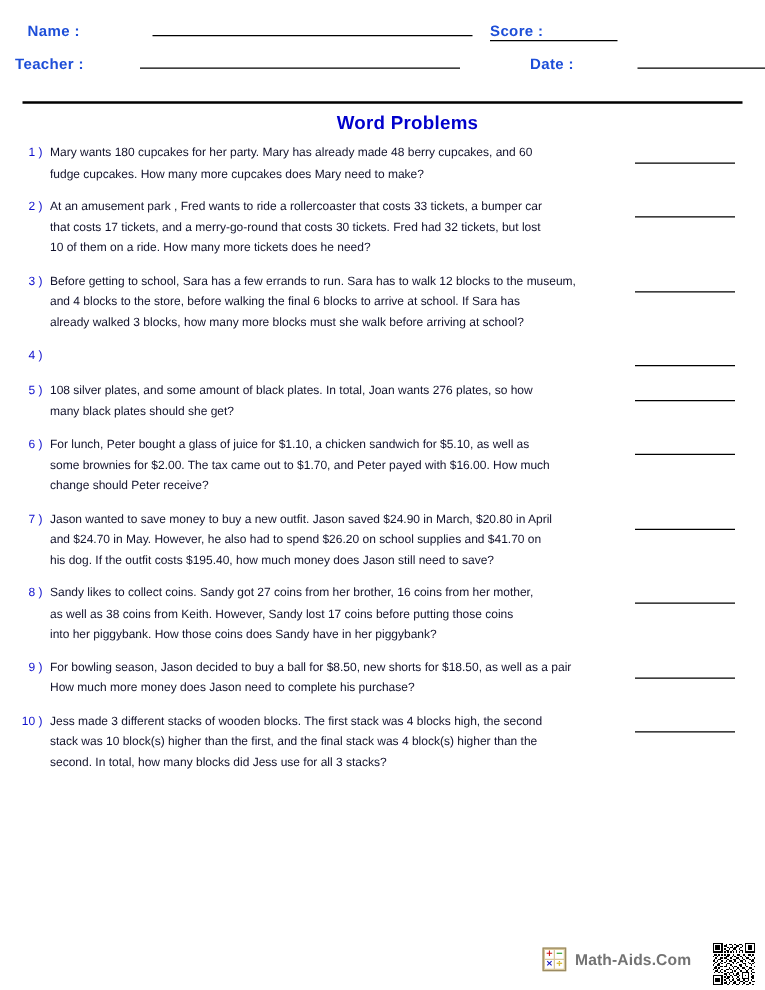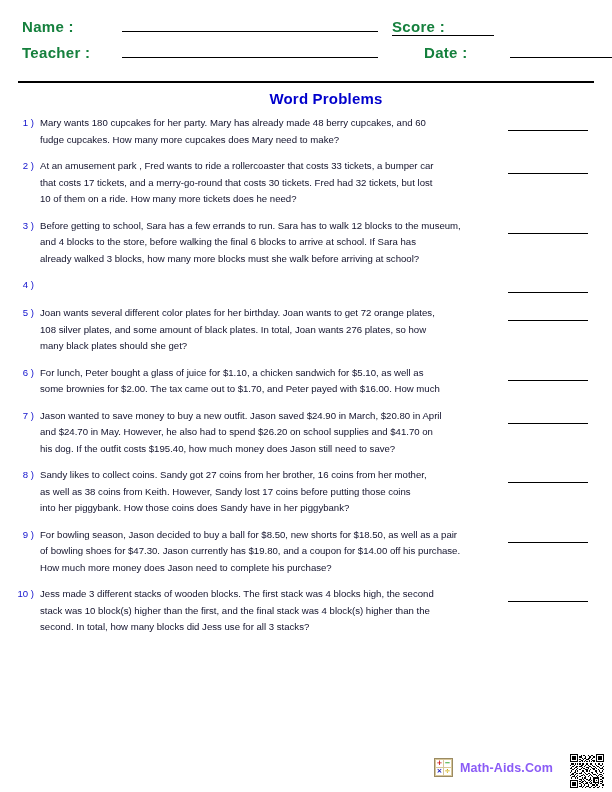--- a/index.html
+++ b/index.html
@@ -23,33 +23,33 @@
     top: 0;
     width: 612px;
     height: 82px;
   }
   .hdr-row {
     position: absolute;
     display: flex;
     align-items: baseline;
   }
   .hdr-label {
-    font-size: 15px;
+    font-size: 12px;
     font-weight: bold;
-    color: #15803d;
+    color: #1d4ed8;
     white-space: nowrap;
     letter-spacing: 0.3px;
   }
   .hdr-rule {
     border-bottom: 1.4px solid #000000;
     height: 0;
   }
 
   #row-name   { left: 22px;  top: 18px; }
-  #row-teach  { left: 22px;  top: 44px; }
+  #row-teach  { left: 12px;  top: 44px; }
   #row-score  { left: 392px; top: 18px; flex-direction: column; }
   #row-date   { left: 392px; top: 44px; margin-left: 32px; }
 
   .lbl-w-left  { width: 100px; display: inline-block; }
   .lbl-w-right { width: 86px;  display: inline-block; }
 
   .rule-long  { width: 256px; }
   .rule-short { width: 102px; }
 
   .header-sep {
@@ -131,21 +131,21 @@
     position: absolute;
     left: 434px;
     top: 6px;
     display: flex;
     align-items: center;
     gap: 7px;
   }
   .brand-name {
     font-size: 12.5px;
     font-weight: bold;
-    color: #8b5cf6;
+    color: #737373;
     letter-spacing: 0.1px;
   }
 
   
   .logo {
     width: 19px;
     height: 19px;
     background: #d8c79a;
     border: 1px solid #9a8a62;
     display: grid;
@@ -237,31 +237,31 @@
     </div>
     <div class="problem">
       <div class="prob-num">4 )</div>
       <div class="prob-body">
       </div>
       <div class="answer-rule"></div>
     </div>
     <div class="problem">
       <div class="prob-num">5 )</div>
       <div class="prob-body">
-        <span class="prob-line">Joan wants several different color plates for her birthday. Joan wants to get 72 orange plates,</span>
         <span class="prob-line">108 silver plates, and some amount of black plates. In total, Joan wants 276 plates, so how</span>
         <span class="prob-line">many black plates should she get?</span>
       </div>
       <div class="answer-rule"></div>
     </div>
     <div class="problem">
       <div class="prob-num">6 )</div>
       <div class="prob-body">
         <span class="prob-line">For lunch, Peter bought a glass of juice for $1.10, a chicken sandwich for $5.10, as well as</span>
         <span class="prob-line">some brownies for $2.00. The tax came out to $1.70, and Peter payed with $16.00. How much</span>
+        <span class="prob-line">change should Peter receive?</span>
       </div>
       <div class="answer-rule"></div>
     </div>
     <div class="problem">
       <div class="prob-num">7 )</div>
       <div class="prob-body">
         <span class="prob-line">Jason wanted to save money to buy a new outfit. Jason saved $24.90 in March, $20.80 in April</span>
         <span class="prob-line">and $24.70 in May. However, he also had to spend $26.20 on school supplies and $41.70 on</span>
         <span class="prob-line">his dog. If the outfit costs $195.40, how much money does Jason still need to save?</span>
       </div>
@@ -273,21 +273,20 @@
         <span class="prob-line">Sandy likes to collect coins. Sandy got 27 coins from her brother, 16 coins from her mother,</span>
         <span class="prob-line">as well as 38 coins from Keith. However, Sandy lost 17 coins before putting those coins</span>
         <span class="prob-line">into her piggybank. How those coins does Sandy have in her piggybank?</span>
       </div>
       <div class="answer-rule"></div>
     </div>
     <div class="problem">
       <div class="prob-num">9 )</div>
       <div class="prob-body">
         <span class="prob-line">For bowling season, Jason decided to buy a ball for $8.50, new shorts for $18.50, as well as a pair</span>
-        <span class="prob-line">of bowling shoes for $47.30. Jason currently has $19.80, and a coupon for $14.00 off his purchase.</span>
         <span class="prob-line">How much more money does Jason need to complete his purchase?</span>
       </div>
       <div class="answer-rule"></div>
     </div>
     <div class="problem">
       <div class="prob-num">10 )</div>
       <div class="prob-body">
         <span class="prob-line">Jess made 3 different stacks of wooden blocks. The first stack was 4 blocks high, the second</span>
         <span class="prob-line">stack was 10 block(s) higher than the first, and the final stack was 4 block(s) higher than the</span>
         <span class="prob-line">second. In total, how many blocks did Jess use for all 3 stacks?</span>

